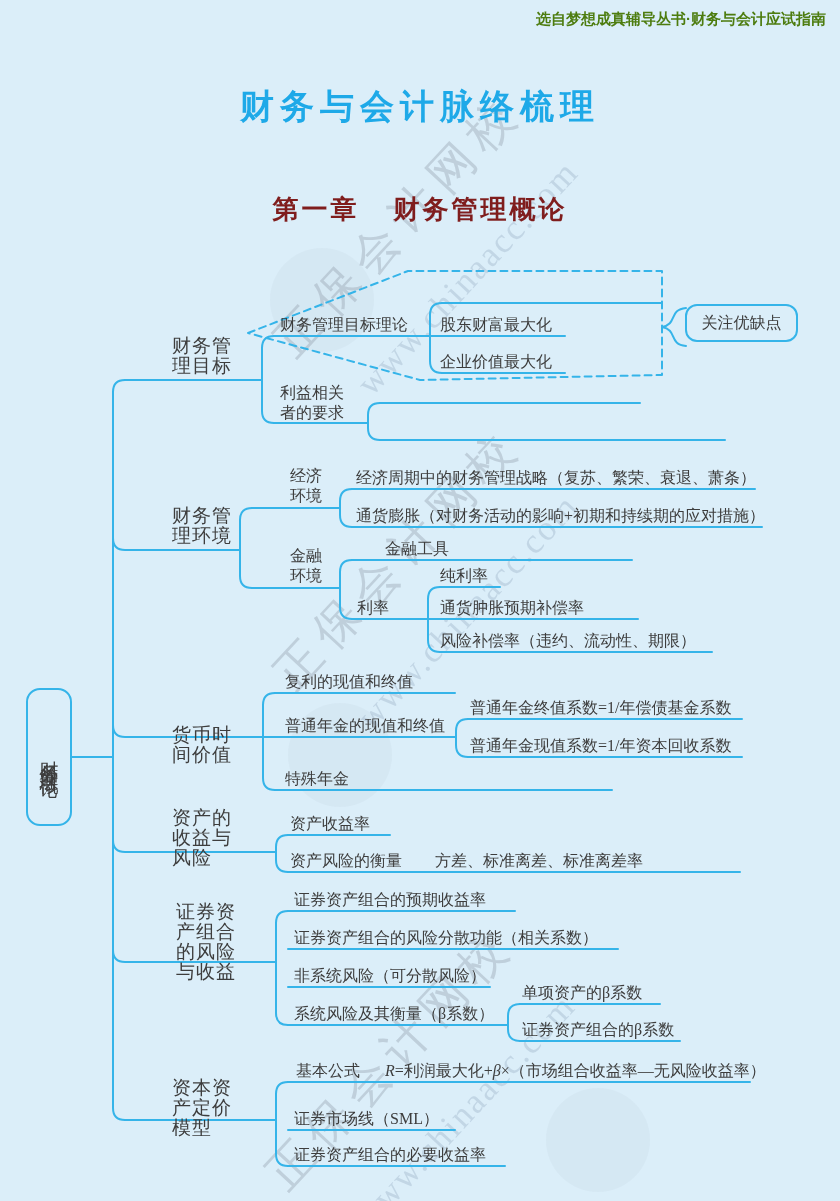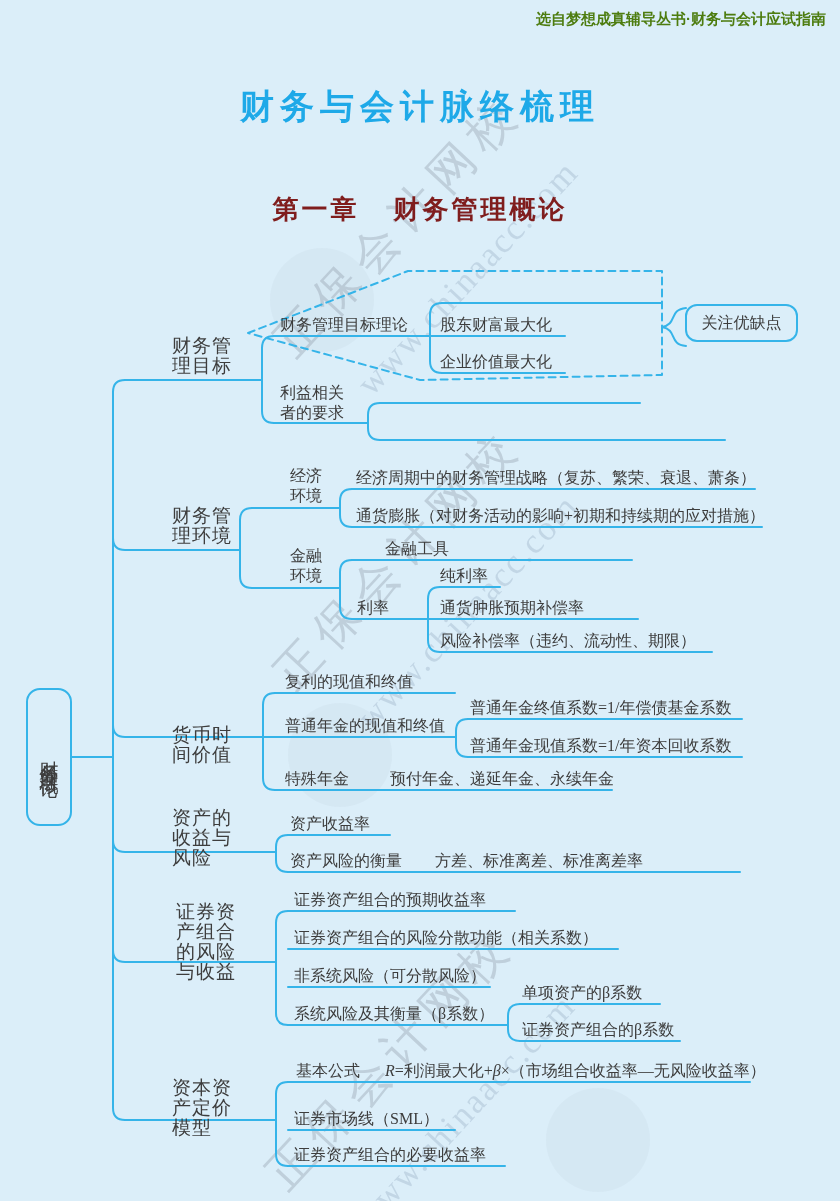--- a/index.html
+++ b/index.html
@@ -146,21 +146,20 @@
   <div class="t" style="left:357px;top:598px;">利率</div>
   <div class="t" style="left:440px;top:566px;">纯利率</div>
   <div class="t" style="left:440px;top:598px;">通货肿胀预期补偿率</div>
   <div class="t" style="left:440px;top:631px;">风险补偿率（违约、流动性、期限）</div>
 
   <div class="t" style="left:285px;top:672px;">复利的现值和终值</div>
   <div class="t" style="left:285px;top:716px;">普通年金的现值和终值</div>
   <div class="t" style="left:470px;top:698px;">普通年金终值系数=1/年偿债基金系数</div>
   <div class="t" style="left:470px;top:736px;">普通年金现值系数=1/年资本回收系数</div>
   <div class="t" style="left:285px;top:769px;">特殊年金</div>
-  <div class="t" style="left:390px;top:769px;">预付年金、递延年金、永续年金</div>
 
   <div class="t" style="left:290px;top:814px;">资产收益率</div>
   <div class="t" style="left:290px;top:851px;">资产风险的衡量</div>
   <div class="t" style="left:435px;top:851px;">方差、标准离差、标准离差率</div>
 
   <div class="t" style="left:294px;top:890px;">证券资产组合的预期收益率</div>
   <div class="t" style="left:294px;top:928px;">证券资产组合的风险分散功能（相关系数）</div>
   <div class="t" style="left:294px;top:966px;">非系统风险（可分散风险）</div>
   <div class="t" style="left:294px;top:1004px;">系统风险及其衡量（β系数）</div>
   <div class="t" style="left:522px;top:983px;">单项资产的β系数</div>

